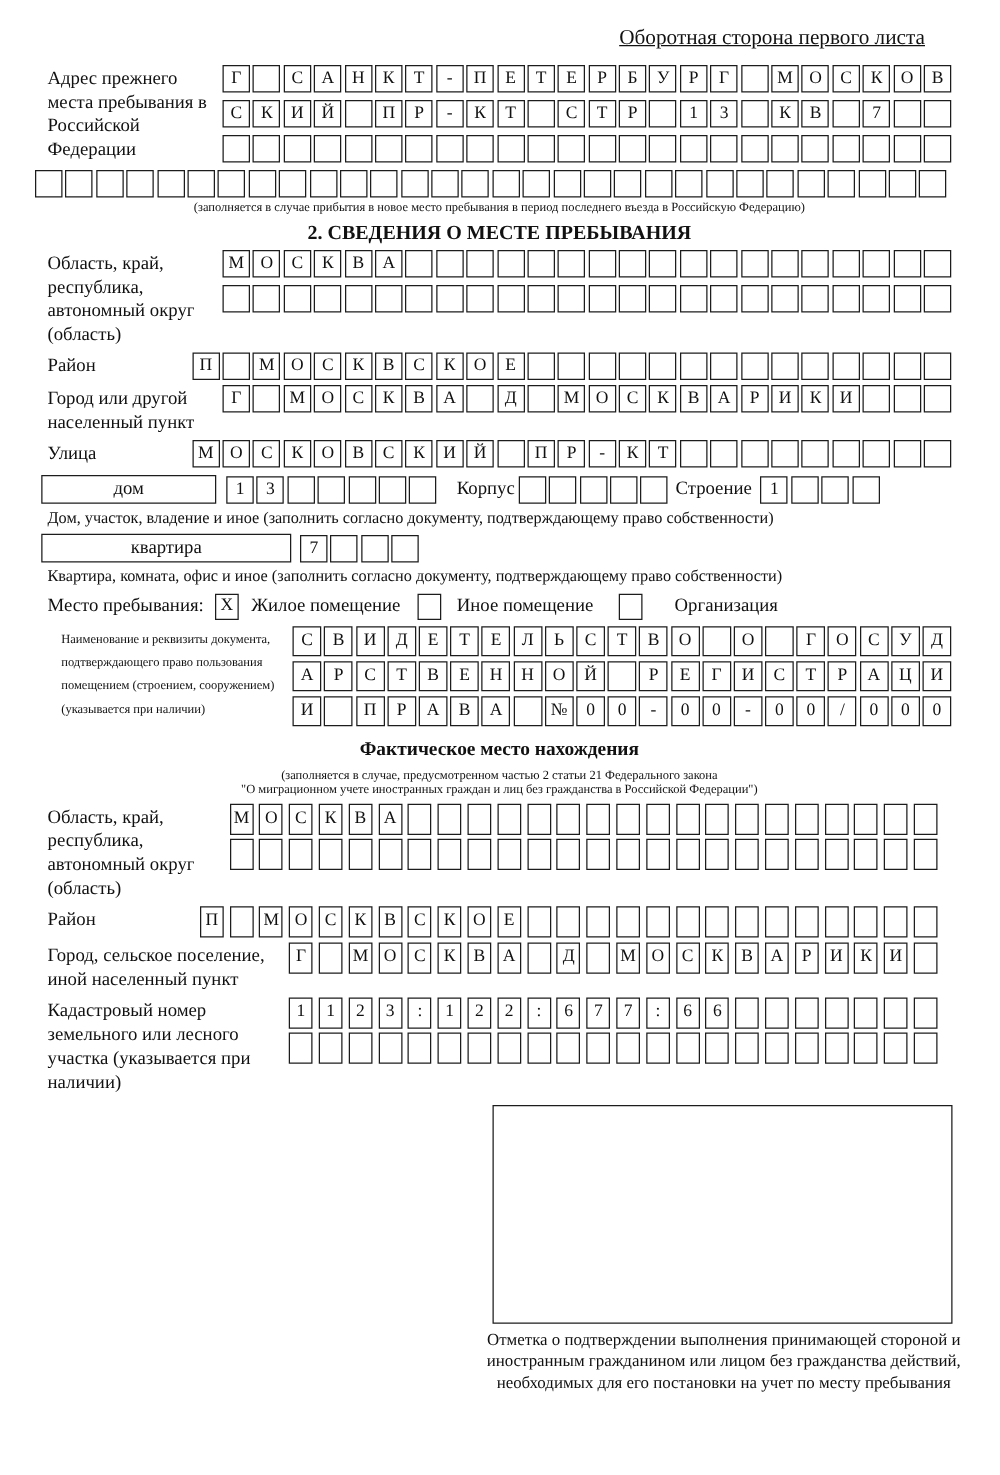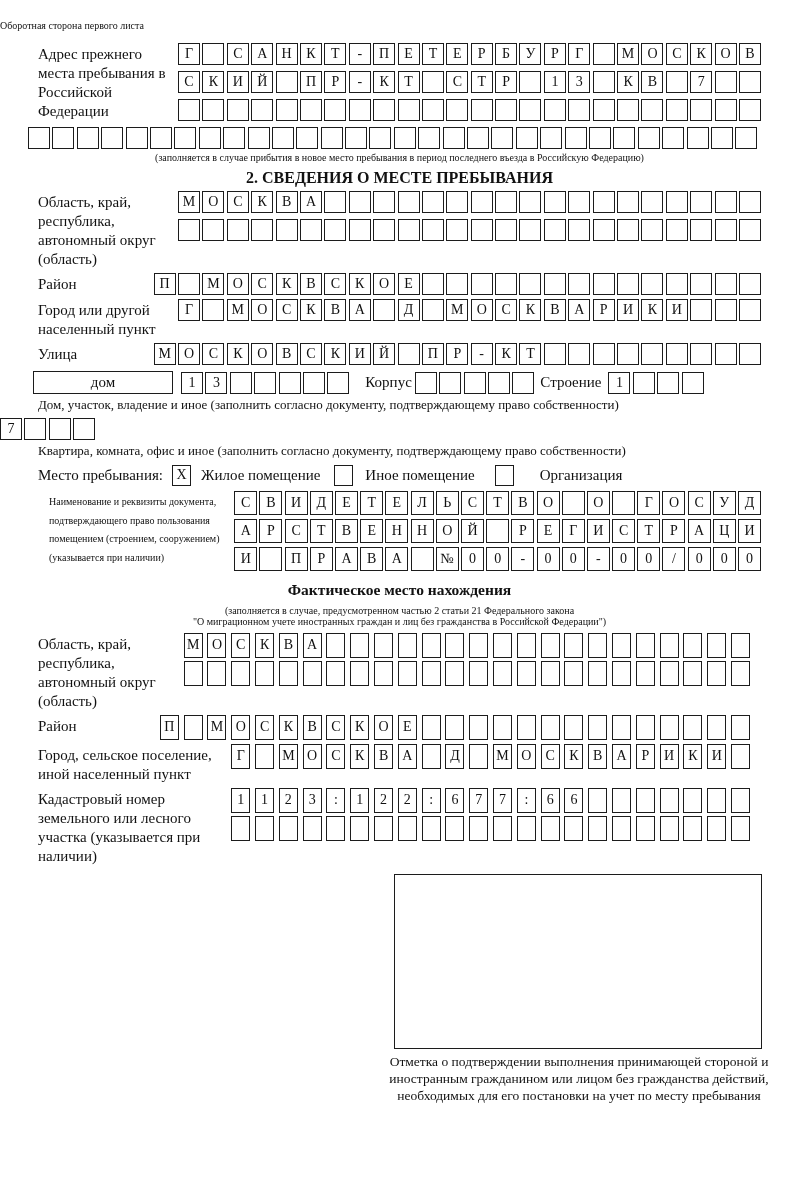--- a/index.html
+++ b/index.html
@@ -4,21 +4,21 @@
 <style>
   * { margin:0; padding:0; box-sizing:border-box; }
   html,body { background:#fff; }
   .page {
     position:relative; width:800px; height:1180px; margin:0 auto;
     background:#fff; color:#111;
     font-family:"Liberation Serif","DejaVu Serif",serif;
     overflow:hidden;
   }
   .form { padding:0 39px 0 38px; }
-  .page-header { padding:20px 60px 0 0; font-size:10px; }
+  .page-header { text-align:right; padding:20px 60px 0 0; font-size:17px;text-decoration:underline; }
 
   .frow { display:flex; align-items:flex-start; }
   .flabel { font-size:15px; line-height:19px; padding-top:2px; }
   .cellcol { margin-left:auto; display:flex; flex-direction:column; gap:6px; }
   .cellrow { display:flex; gap:2.4px; margin-left:auto; }
 
   .cell {
     width:22px; height:22px; border:1.5px solid #1c1c1c; flex:0 0 auto;
     font-size:14px; line-height:19px; text-align:center;
   }
@@ -356,20 +356,21 @@
       <div class="cellrow" style="margin-left:0;">
           <div class="cell">1</div>
           <div class="cell"></div>
           <div class="cell"></div>
           <div class="cell"></div>
         </div>
     </div>
     <div class="note-left" style="margin-top:3px;">Дом, участок, владение и иное (заполнить согласно документу, подтверждающему право собственности)</div>
 
     <div class="inline-row" style="margin-top:5px; margin-left:-38px;">
+      <div class="wide-box kv-box">квартира</div>
       <div class="cellrow" style="margin-left:0;">
           <div class="cell">7</div>
           <div class="cell"></div>
           <div class="cell"></div>
           <div class="cell"></div>
         </div>
     </div>
     <div class="note-left" style="margin-top:3px;">Квартира, комната, офис и иное (заполнить согласно документу, подтверждающему право собственности)</div>
 
     <div class="inline-row" style="margin-top:6px;">

